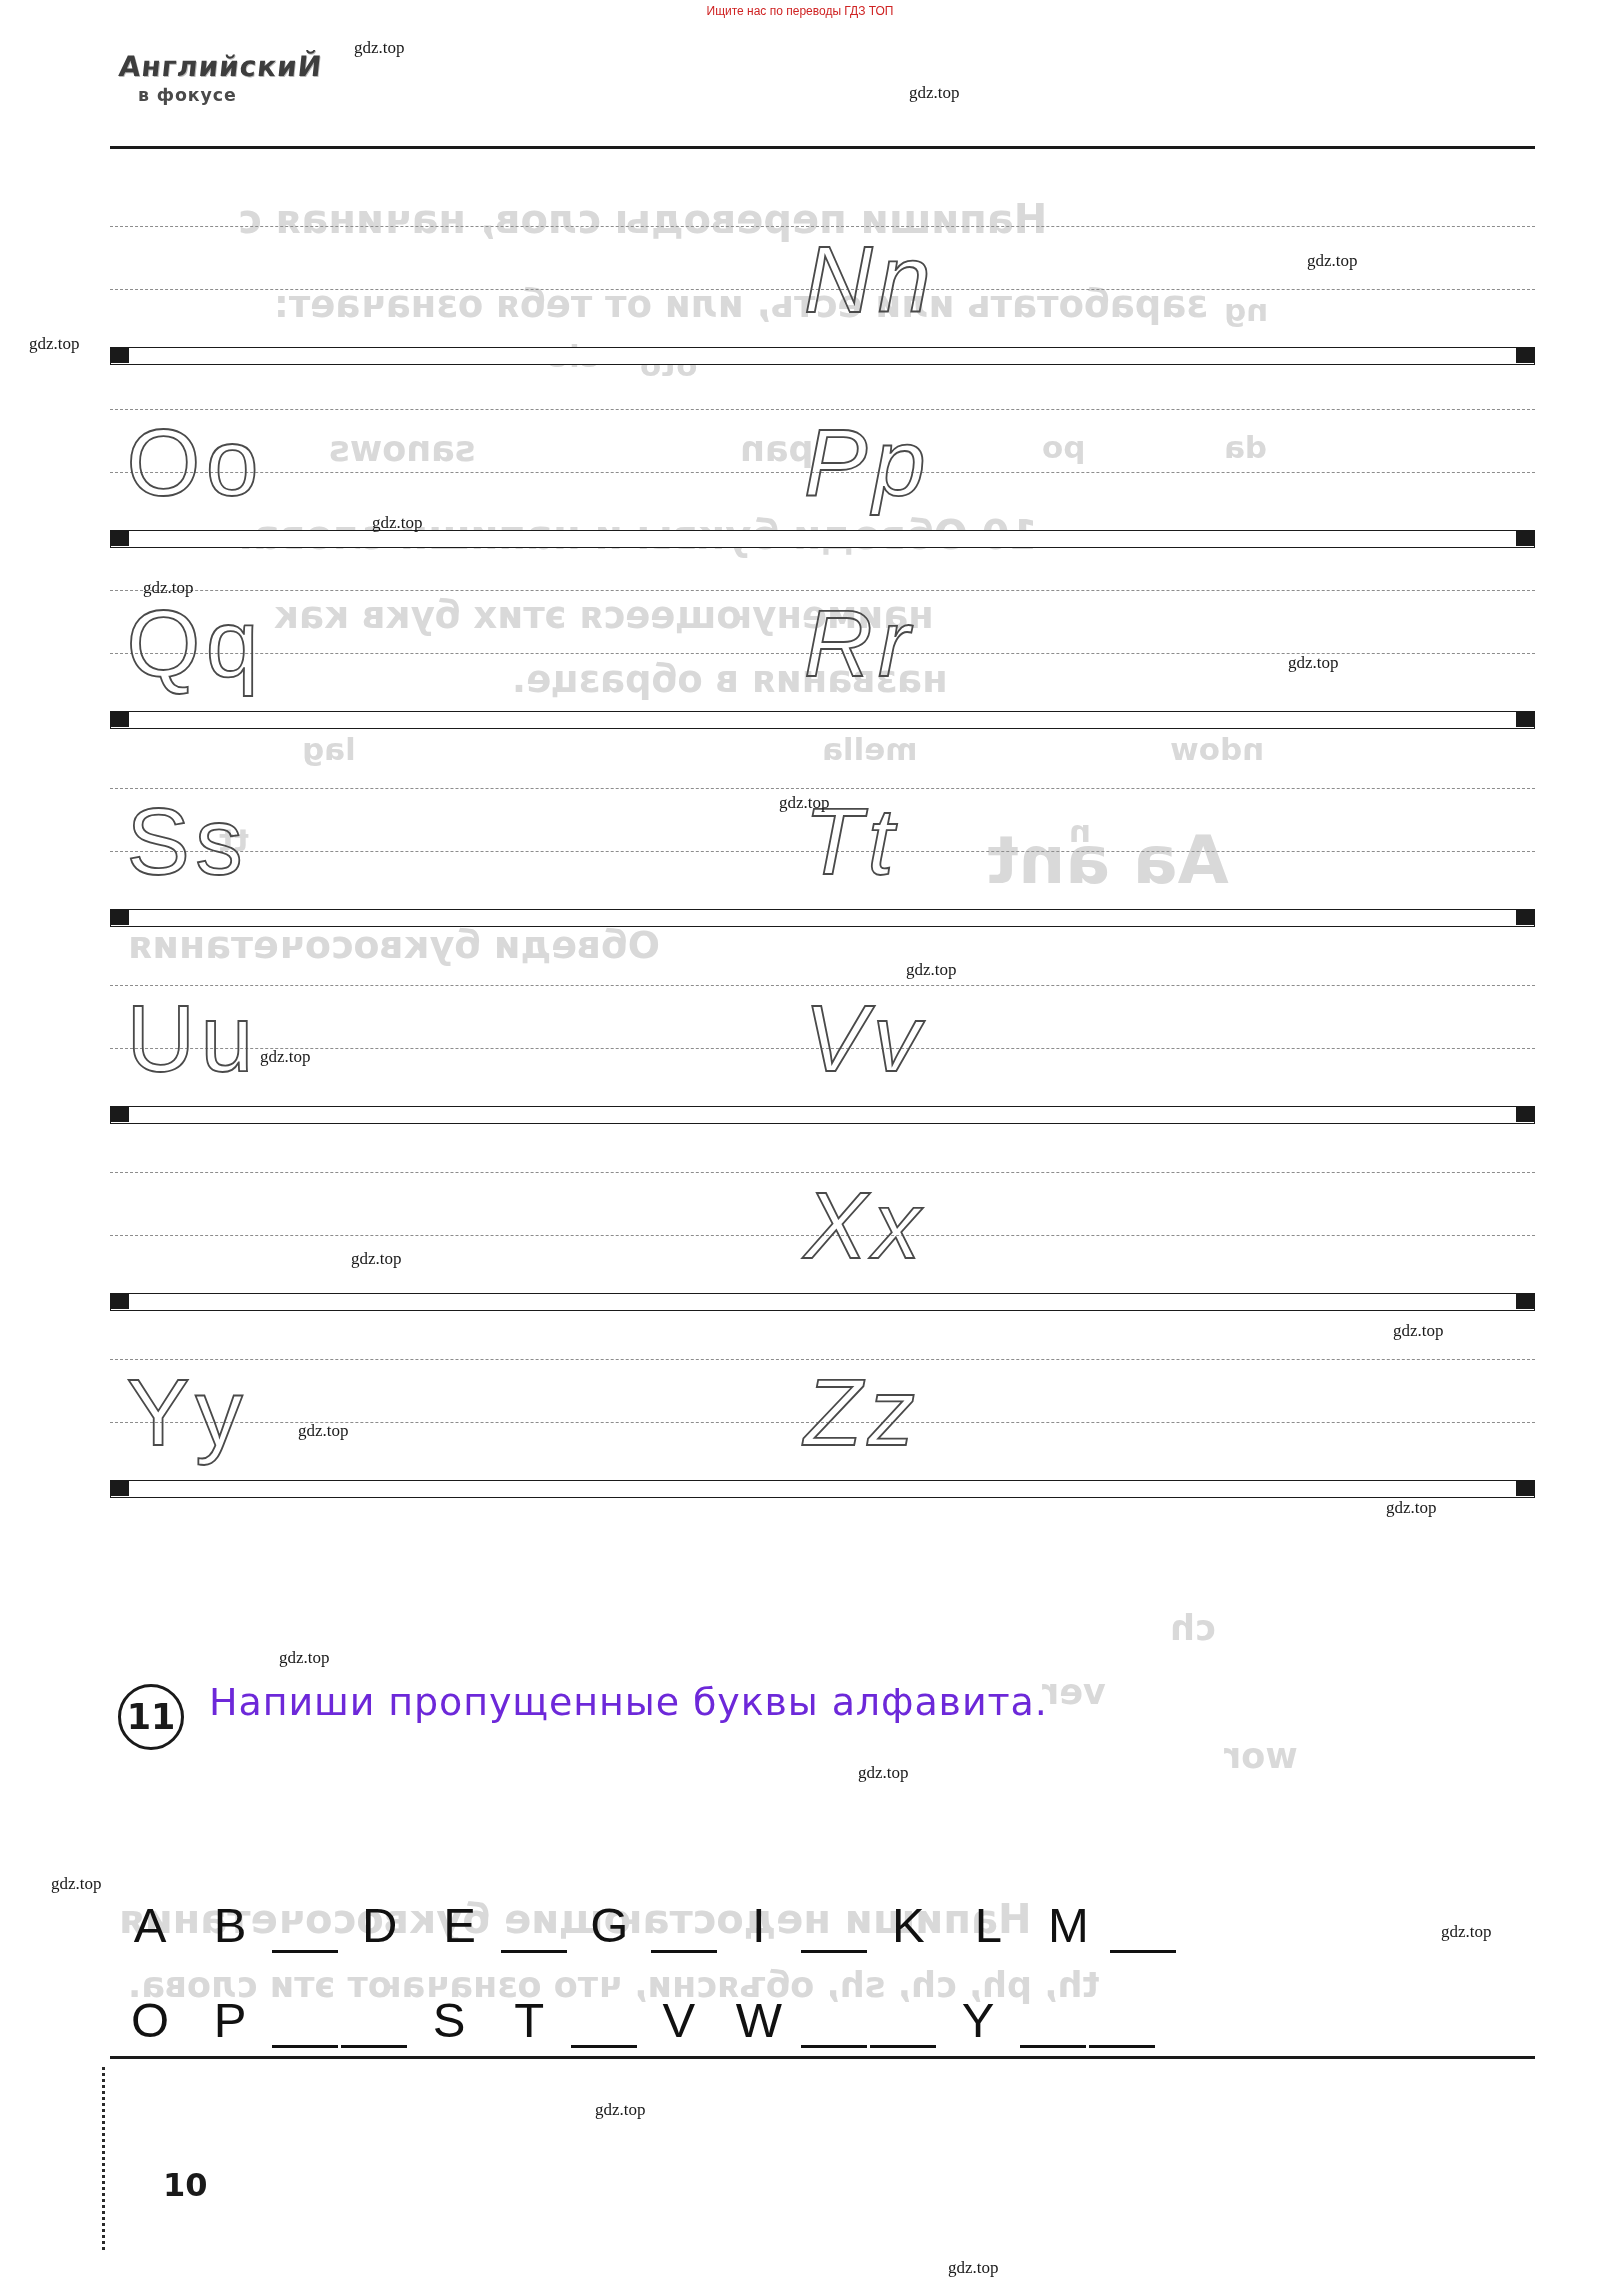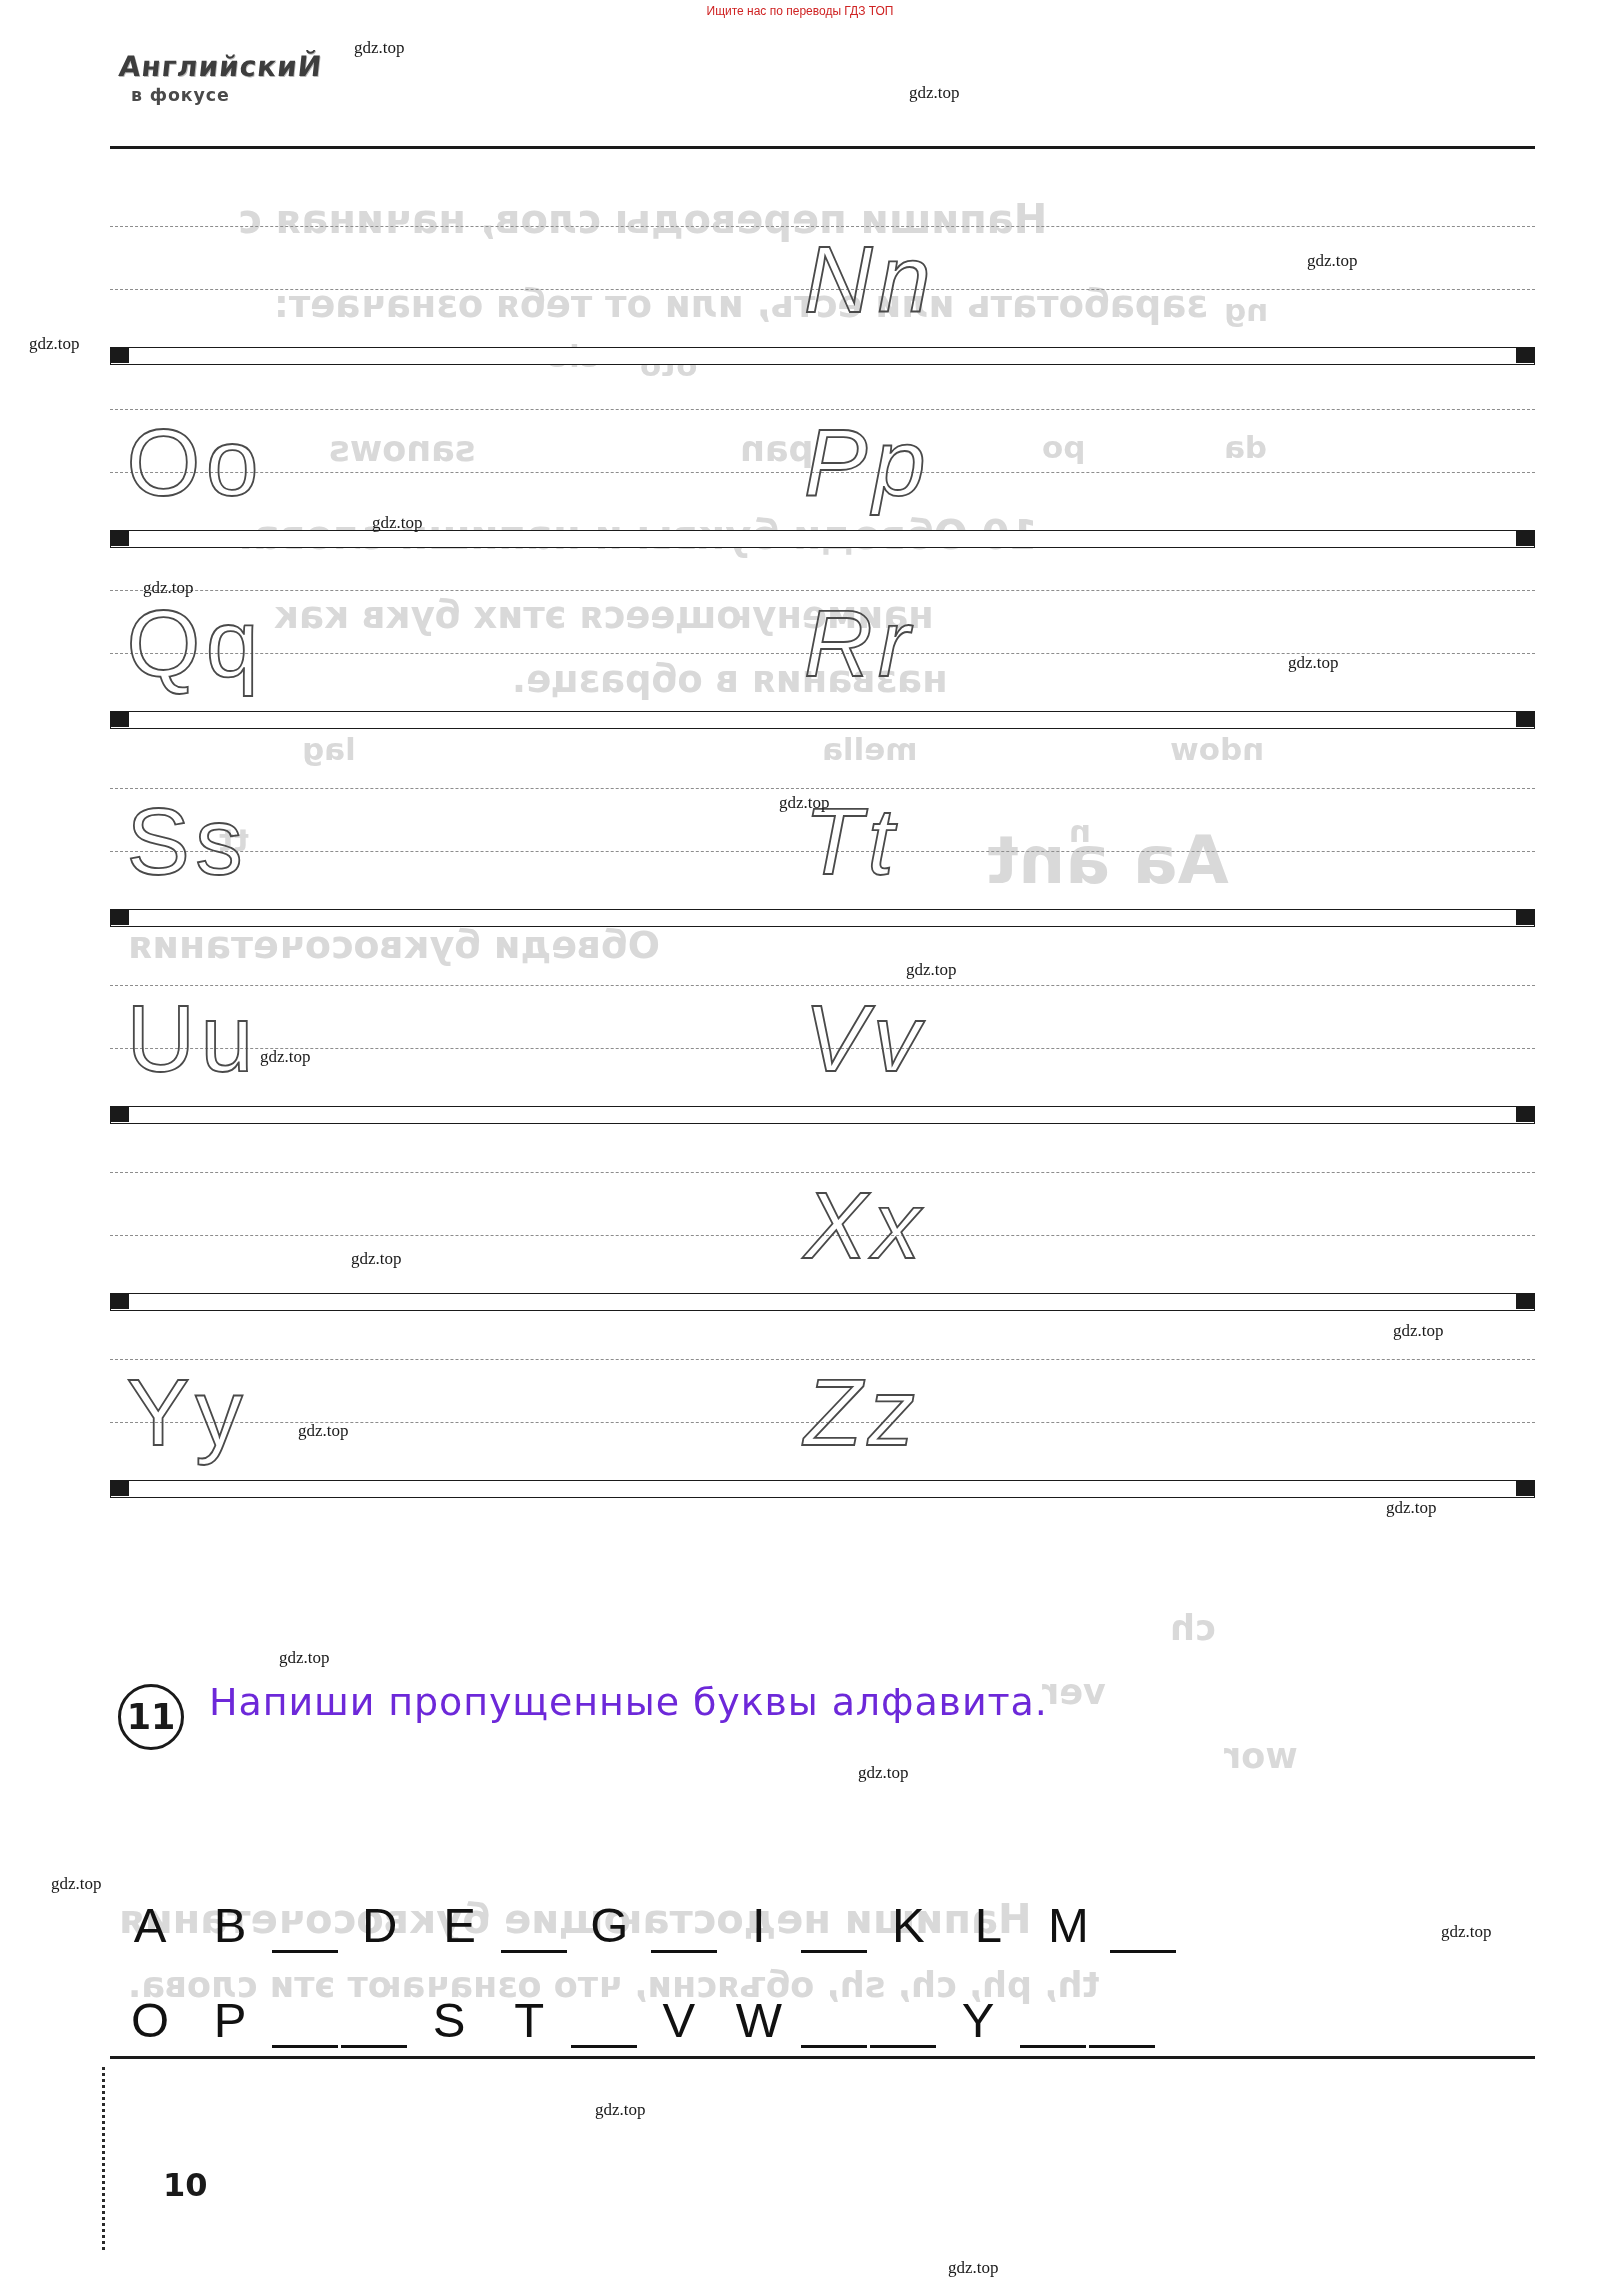--- a/index.html
+++ b/index.html
@@ -53,21 +53,21 @@
     letter-spacing: 0.9px;
     text-shadow: 0.9px 0.9px 0 #b9b9b9;
     transform: skewX(-6deg);
   }
   .masthead .l2 {
     font-family: "DejaVu Sans", sans-serif;
     font-weight: bold;
     font-size: 17.4px;
     color: #4a4a4a;
     margin-top: 1.8px;
-    margin-left: 12px;
+    margin-left: 19px;
     letter-spacing: 0.9px;
   }
 
   .rule-top {
     position: absolute;
     left: 110px;
     top: 146px;
     width: 1425px;
     height: 2.7px;
     background: #1a1a1a;

